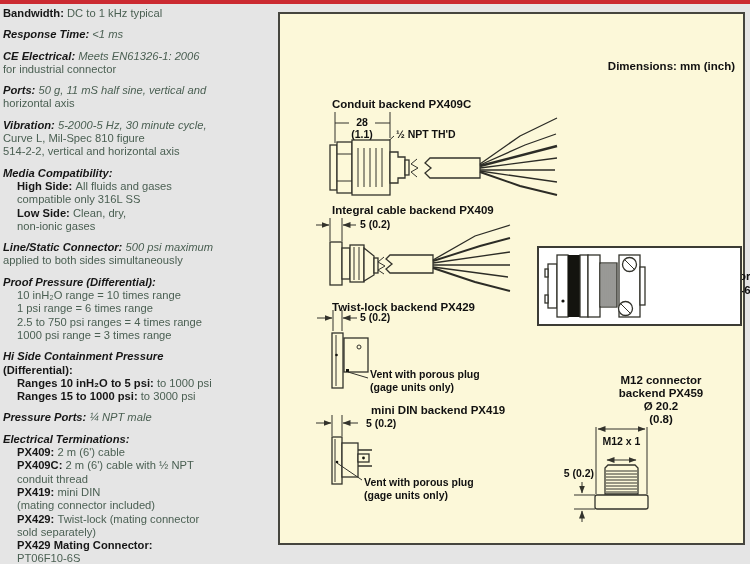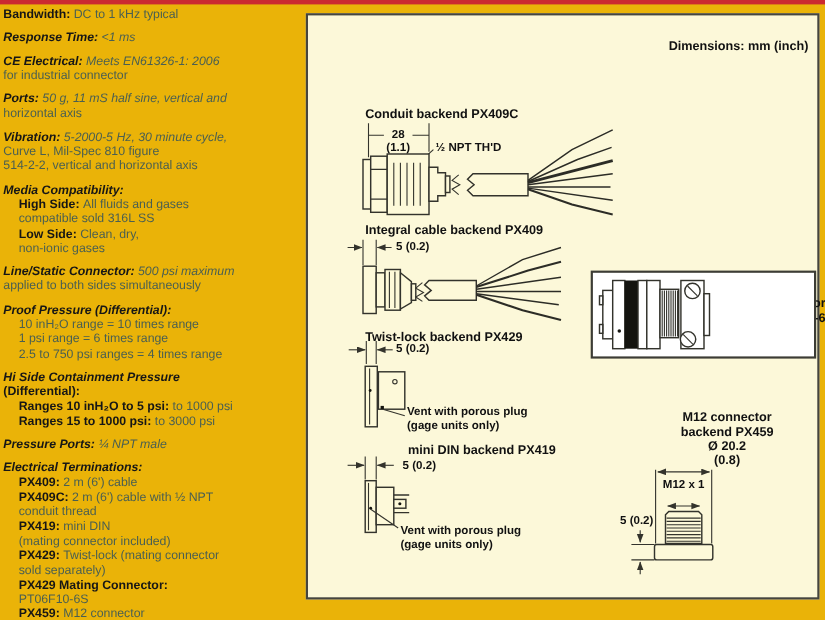--- a/index.html
+++ b/index.html
@@ -1,31 +1,31 @@
 <!DOCTYPE html>
 <html><head>
 <meta charset="utf-8">
 <style>
   html,body{margin:0;padding:0;}
   body{width:750px;height:564px;background:#fff;font-family:"Liberation Sans",sans-serif;overflow:hidden;}
-  .page{position:relative;width:750px;height:564px;background:#eab308;}
+  .page{position:relative;width:750px;height:564px;background:#e5e5e5;}
   .red-bar{position:absolute;left:0;top:0;width:750px;height:4px;}
   
   .specs{position:absolute;left:3px;top:7px;width:272px;font-size:11.2px;line-height:13.3px;}
   .sl{white-space:nowrap;}
   .sl.g{margin-top:8px;font-style:italic;}
   .sl.i{padding-left:14px;}
   .sl .b{font-weight:bold;color:#161616;}
   .sl .r{color:#4a5f52;}
   
   .panel{position:absolute;left:278px;top:12px;width:467px;height:533px;box-sizing:border-box;border:2px solid #45453e;}
   .panel .lbl{position:absolute;font-weight:bold;color:#111;font-size:11.5px;line-height:13px;white-space:nowrap;margin-left:44px;}
   .panel .dim{position:absolute;font-weight:bold;color:#111;font-size:10.5px;line-height:12px;white-space:nowrap;}
   .panel .ctr{text-align:center;white-space:normal;}
-  .dim-note{position:absolute;right:8px;top:22px;font-weight:bold;font-size:11.5px;color:#111;}
+  .dim-note{position:absolute;right:8px;top:46px;font-weight:bold;font-size:11.5px;color:#111;}
   svg.art{position:absolute;left:0;top:0;}
   svg.art .ln{stroke:#33332c;stroke-width:1.3;fill:none;}
   svg.art .fw{fill:#fdf9d9;}
   svg.art .fwh{fill:#fff;}
   svg.art .blk{fill:#14140f;stroke:none;}
   svg.art .thin{stroke:#33332c;stroke-width:1;fill:none;}
   svg.art .w1{stroke:#2c2c26;stroke-width:1.3;fill:none;}
   svg.art .w2{stroke:#2c2c26;stroke-width:2.5;fill:none;}
   svg.art .w3{stroke:#2c2c26;stroke-width:1.9;fill:none;}
 </style>
@@ -40,29 +40,30 @@
       <div class="sl g"><span class="b">Response Time: </span><span class="r">&lt;1 ms</span></div>
       <div class="sl g"><span class="b">CE Electrical: </span><span class="r">Meets EN61326-1: 2006</span></div>
       <div class="sl"><span class="r">for industrial connector</span></div>
       <div class="sl g"><span class="b">Ports: </span><span class="r">50 g, 11 mS half sine, vertical and</span></div>
       <div class="sl"><span class="r">horizontal axis</span></div>
       <div class="sl g"><span class="b">Vibration: </span><span class="r">5-2000-5 Hz, 30 minute cycle,</span></div>
       <div class="sl"><span class="r">Curve L, Mil-Spec 810 figure</span></div>
       <div class="sl"><span class="r">514-2-2, vertical and horizontal axis</span></div>
       <div class="sl g"><span class="b">Media Compatibility:</span></div>
       <div class="sl i"><span class="b">High Side: </span><span class="r">All fluids and gases</span></div>
-      <div class="sl i"><span class="r">compatible sold 316L SS</span></div>
+      <div class="sl i"><span class="r">compatible only 316L SS</span></div>
       <div class="sl i"><span class="b">Low Side: </span><span class="r">Clean, dry,</span></div>
       <div class="sl i"><span class="r">non-ionic gases</span></div>
       <div class="sl g"><span class="b">Line/Static Connector: </span><span class="r">500 psi maximum</span></div>
       <div class="sl"><span class="r">applied to both sides simultaneously</span></div>
       <div class="sl g"><span class="b">Proof Pressure (Differential):</span></div>
       <div class="sl i"><span class="r">10 inH₂O range = 10 times range</span></div>
       <div class="sl i"><span class="r">1 psi range = 6 times range</span></div>
       <div class="sl i"><span class="r">2.5 to 750 psi ranges = 4 times range</span></div>
+      <div class="sl i"><span class="r">1000 psi range = 3 times range</span></div>
       <div class="sl g"><span class="b">Hi Side Containment Pressure</span></div>
       <div class="sl"><span class="b">(Differential):</span></div>
       <div class="sl i"><span class="b">Ranges 10 inH₂O to 5 psi: </span><span class="r">to 1000 psi</span></div>
       <div class="sl i"><span class="b">Ranges 15 to 1000 psi: </span><span class="r">to 3000 psi</span></div>
       <div class="sl g"><span class="b">Pressure Ports: </span><span class="r">¼ NPT male</span></div>
       <div class="sl g"><span class="b">Electrical Terminations:</span></div>
       <div class="sl i"><span class="b">PX409: </span><span class="r">2 m (6') cable</span></div>
       <div class="sl i"><span class="b">PX409C: </span><span class="r">2 m (6') cable with ½ NPT</span></div>
       <div class="sl i"><span class="r">conduit thread</span></div>
       <div class="sl i"><span class="b">PX419: </span><span class="r">mini DIN</span></div>

